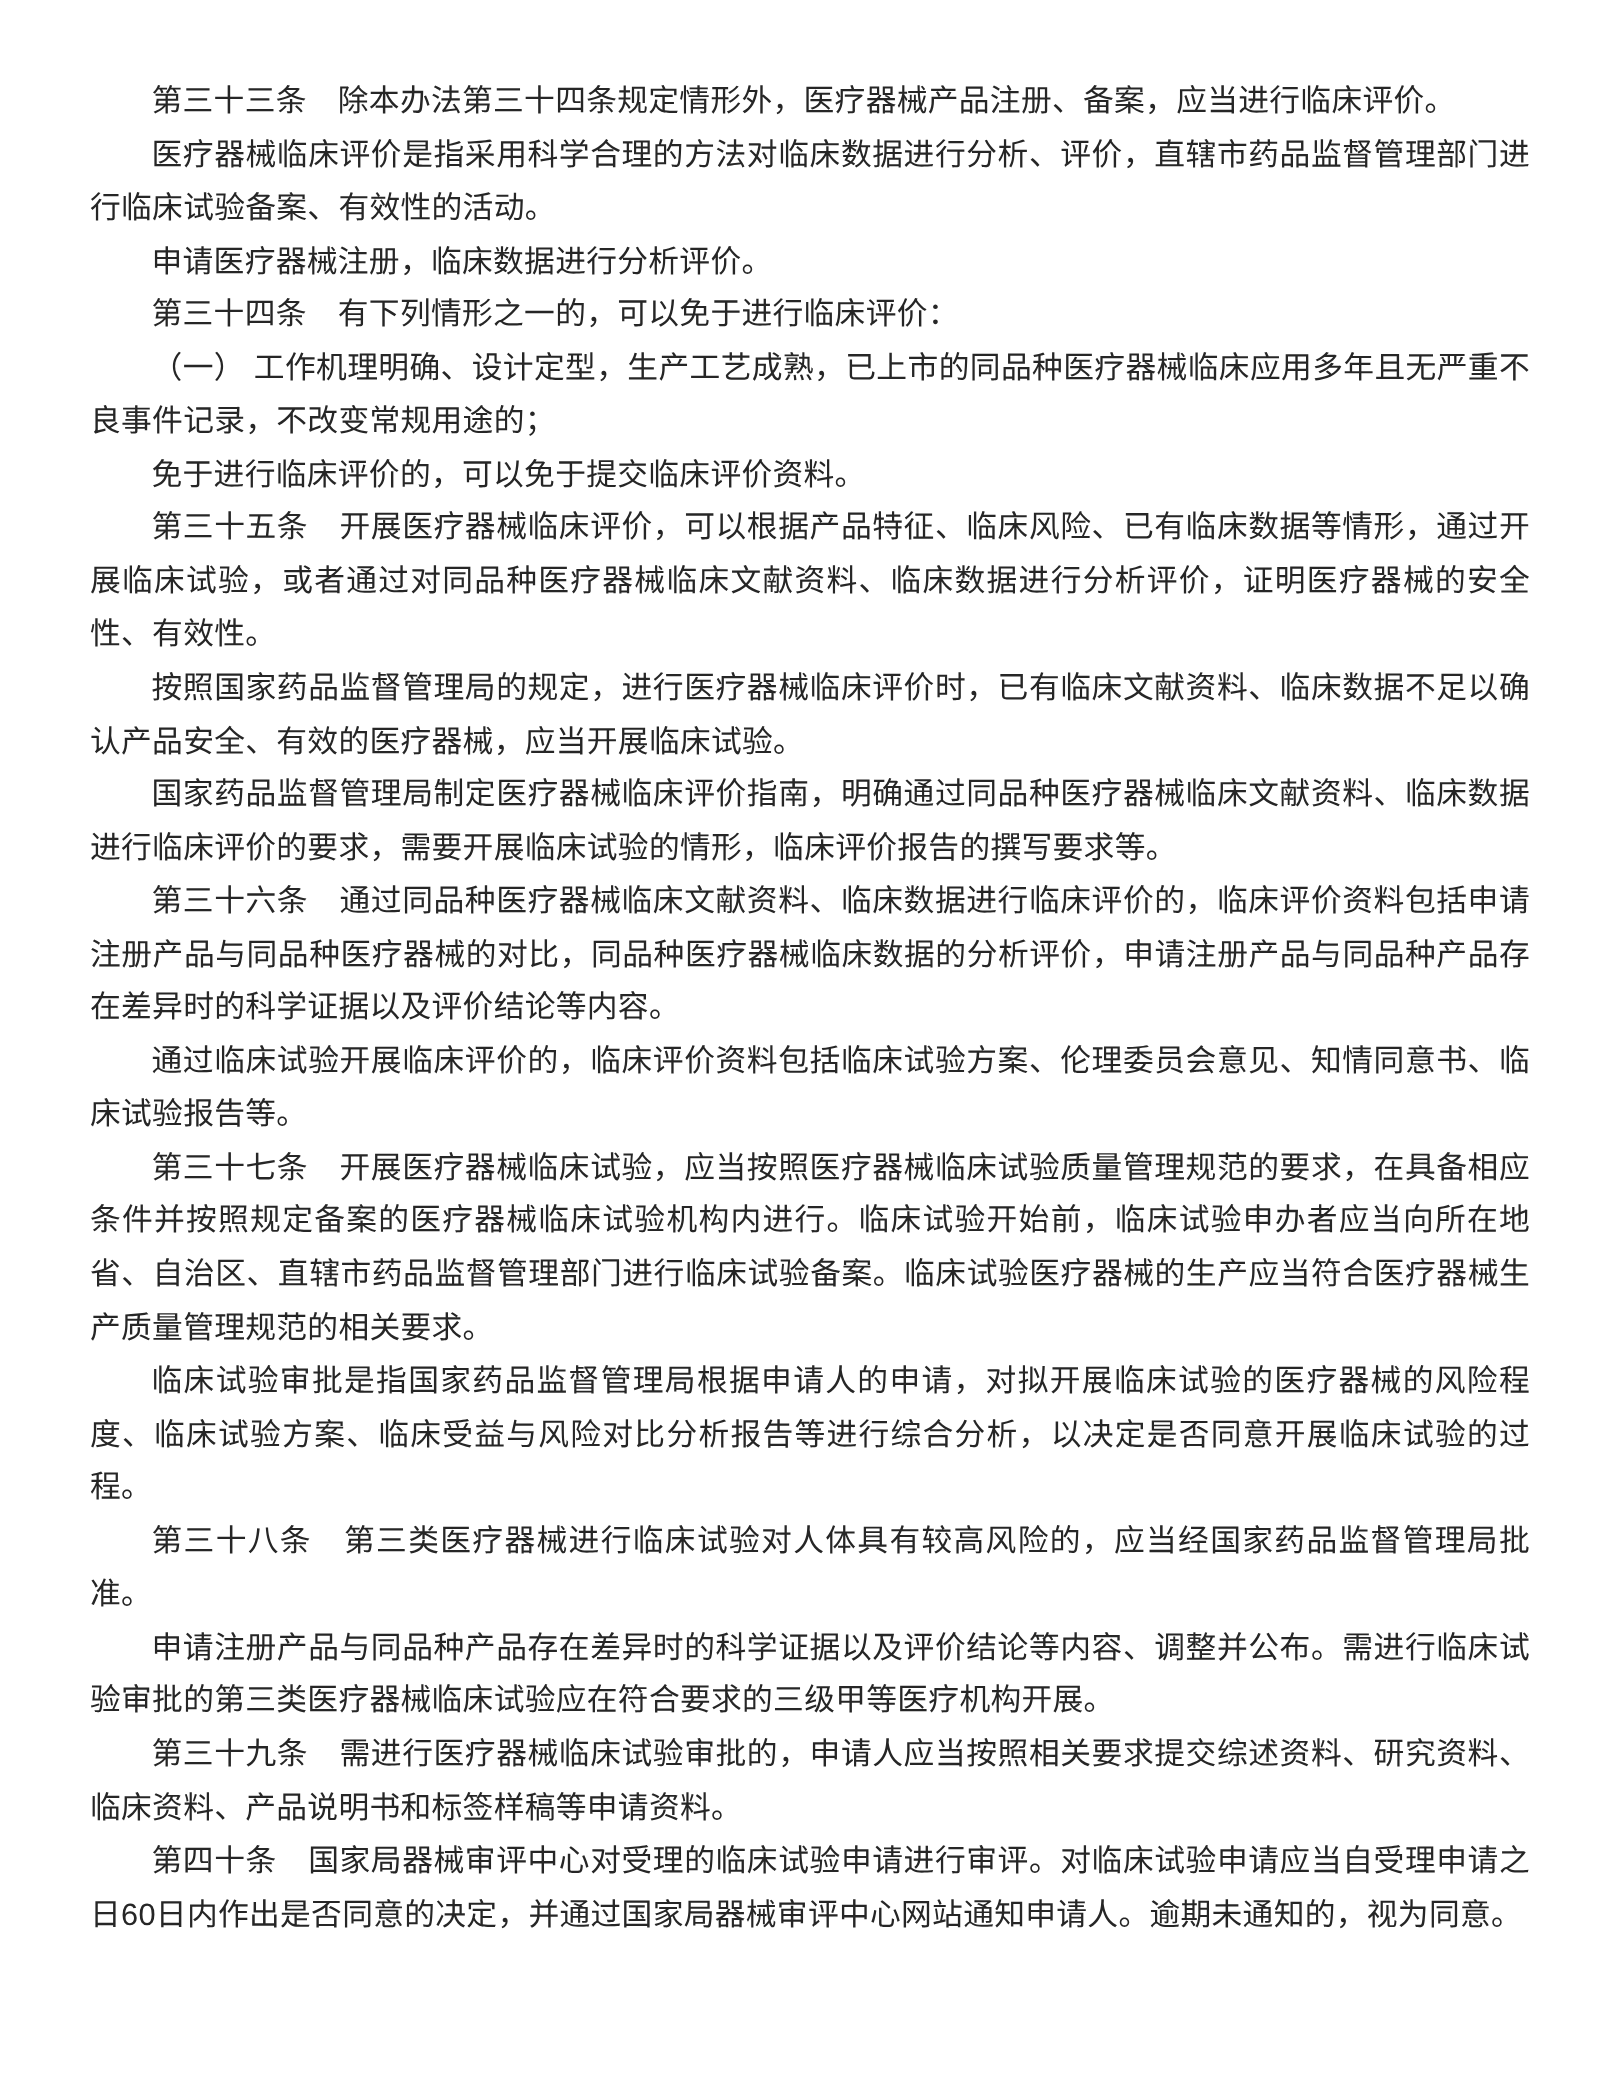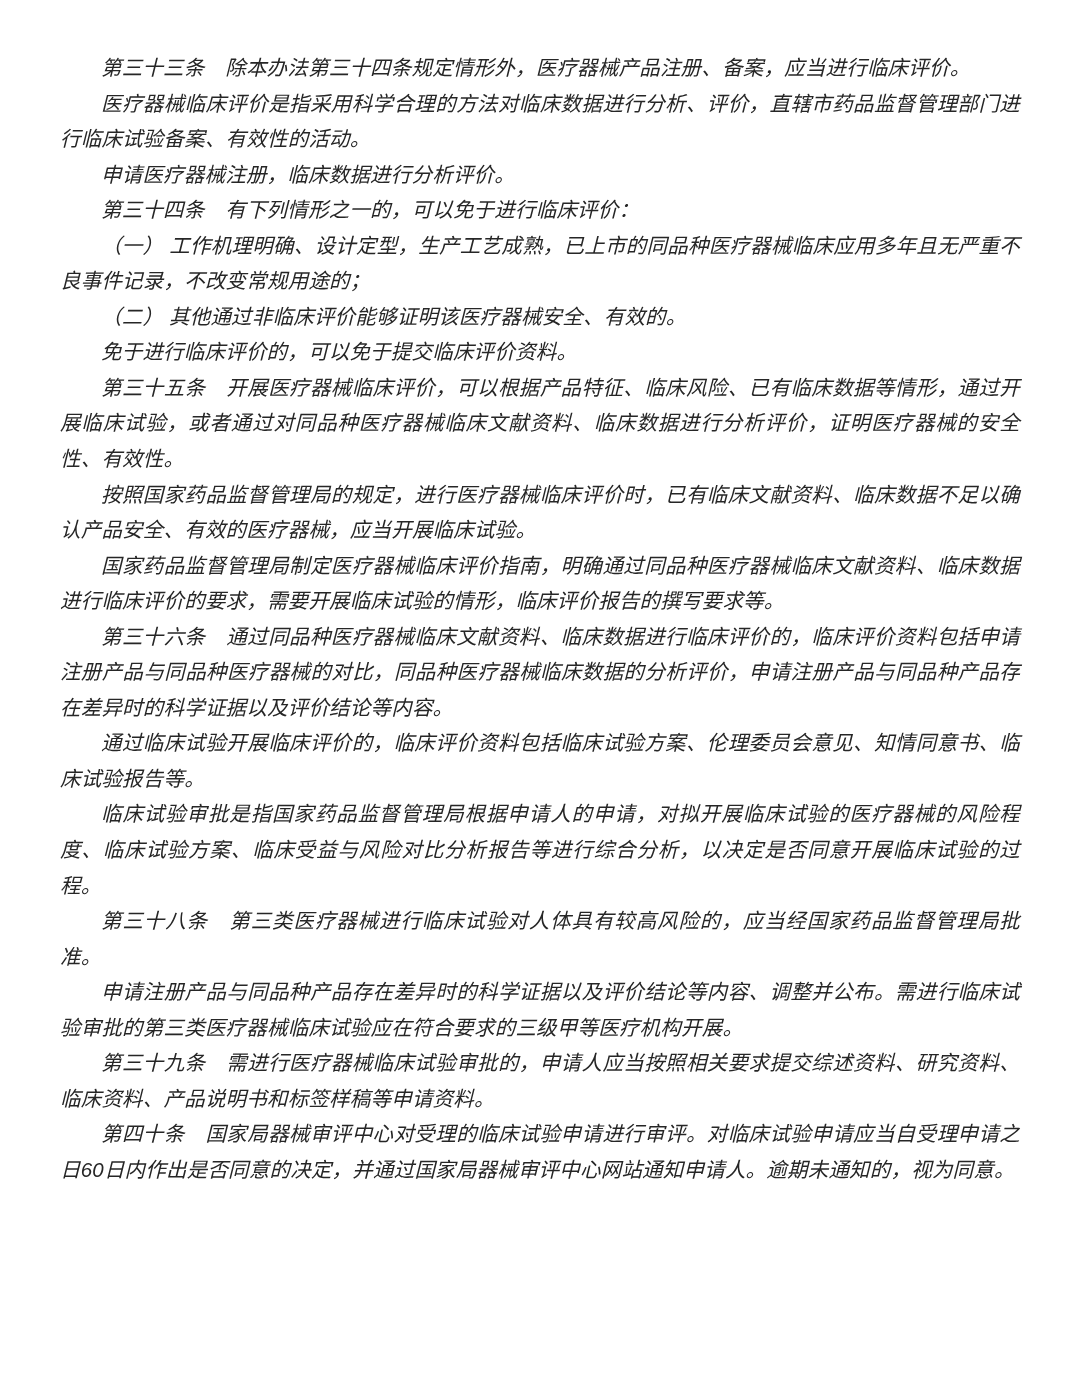--- a/index.html
+++ b/index.html
@@ -10,21 +10,20 @@
   .page {
     position: relative;
     width: 1080px;
     height: 1398px;
     margin: 0 auto;
     background: #ffffff;
     box-sizing: border-box;
     padding: 50px 60px 0 60px;
     overflow: hidden;
     font-family: "Liberation Sans", sans-serif;
-    font-style: italic;
   }
   .doc-body p.para {
     margin: 0;
     padding: 0;
     font-size: 20.5px;
     line-height: 35.55px;
     color: #262626;
     text-align: justify;
     text-indent: 2em;
     letter-spacing: 0.2px;
@@ -34,26 +33,26 @@
 </head>
 <body>
 
 <div class="page">
   <div class="doc-body">
     <p class="para">第三十三条　除本办法第三十四条规定情形外，医疗器械产品注册、备案，应当进行临床评价。</p>
     <p class="para">医疗器械临床评价是指采用科学合理的方法对临床数据进行分析、评价，直辖市药品监督管理部门进行临床试验备案、有效性的活动。</p>
     <p class="para">申请医疗器械注册，临床数据进行分析评价。</p>
     <p class="para">第三十四条　有下列情形之一的，可以免于进行临床评价：</p>
     <p class="para">（一） 工作机理明确、设计定型，生产工艺成熟，已上市的同品种医疗器械临床应用多年且无严重不良事件记录，不改变常规用途的；</p>
-    <p class="para">（二） 其他通过非临床评价能够证明该医疗器械安全、有效的。</p>
     <p class="para">免于进行临床评价的，可以免于提交临床评价资料。</p>
     <p class="para">第三十五条　开展医疗器械临床评价，可以根据产品特征、临床风险、已有临床数据等情形，通过开展临床试验，或者通过对同品种医疗器械临床文献资料、临床数据进行分析评价，证明医疗器械的安全性、有效性。</p>
     <p class="para">按照国家药品监督管理局的规定，进行医疗器械临床评价时，已有临床文献资料、临床数据不足以确认产品安全、有效的医疗器械，应当开展临床试验。</p>
     <p class="para">国家药品监督管理局制定医疗器械临床评价指南，明确通过同品种医疗器械临床文献资料、临床数据进行临床评价的要求，需要开展临床试验的情形，临床评价报告的撰写要求等。</p>
     <p class="para">第三十六条　通过同品种医疗器械临床文献资料、临床数据进行临床评价的，临床评价资料包括申请注册产品与同品种医疗器械的对比，同品种医疗器械临床数据的分析评价，申请注册产品与同品种产品存在差异时的科学证据以及评价结论等内容。</p>
     <p class="para">通过临床试验开展临床评价的，临床评价资料包括临床试验方案、伦理委员会意见、知情同意书、临床试验报告等。</p>
+    <p class="para">第三十七条　开展医疗器械临床试验，应当按照医疗器械临床试验质量管理规范的要求，在具备相应条件并按照规定备案的医疗器械临床试验机构内进行。临床试验开始前，临床试验申办者应当向所在地省、自治区、直辖市药品监督管理部门进行临床试验备案。临床试验医疗器械的生产应当符合医疗器械生产质量管理规范的相关要求。</p>
     <p class="para">临床试验审批是指国家药品监督管理局根据申请人的申请，对拟开展临床试验的医疗器械的风险程度、临床试验方案、临床受益与风险对比分析报告等进行综合分析，以决定是否同意开展临床试验的过程。</p>
     <p class="para">第三十八条　第三类医疗器械进行临床试验对人体具有较高风险的，应当经国家药品监督管理局批准。</p>
     <p class="para">申请注册产品与同品种产品存在差异时的科学证据以及评价结论等内容、调整并公布。需进行临床试验审批的第三类医疗器械临床试验应在符合要求的三级甲等医疗机构开展。</p>
     <p class="para">第三十九条　需进行医疗器械临床试验审批的，申请人应当按照相关要求提交综述资料、研究资料、临床资料、产品说明书和标签样稿等申请资料。</p>
     <p class="para">第四十条　国家局器械审评中心对受理的临床试验申请进行审评。对临床试验申请应当自受理申请之日60日内作出是否同意的决定，并通过国家局器械审评中心网站通知申请人。逾期未通知的，视为同意。</p>
   </div>
 </div>
 
 </body></html>

